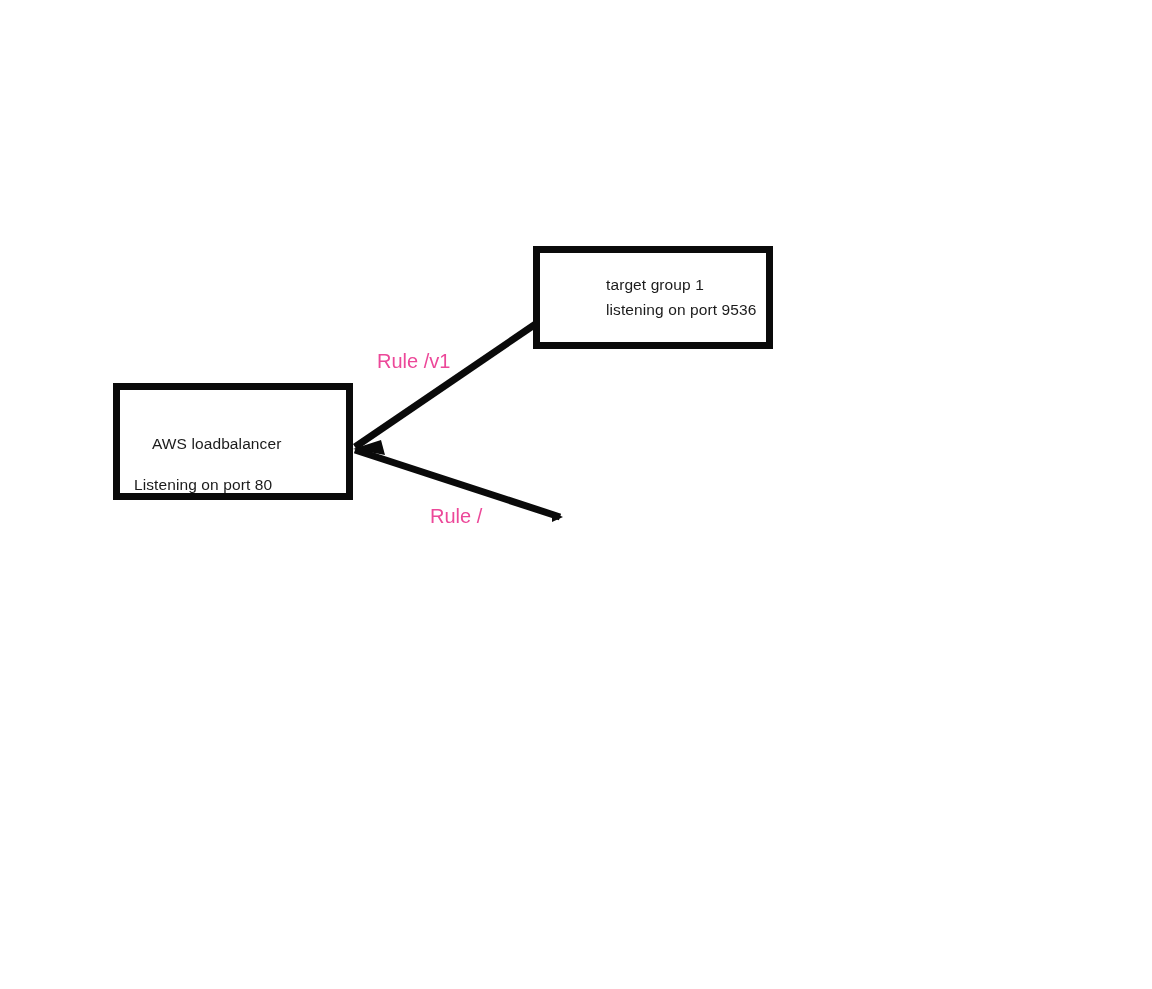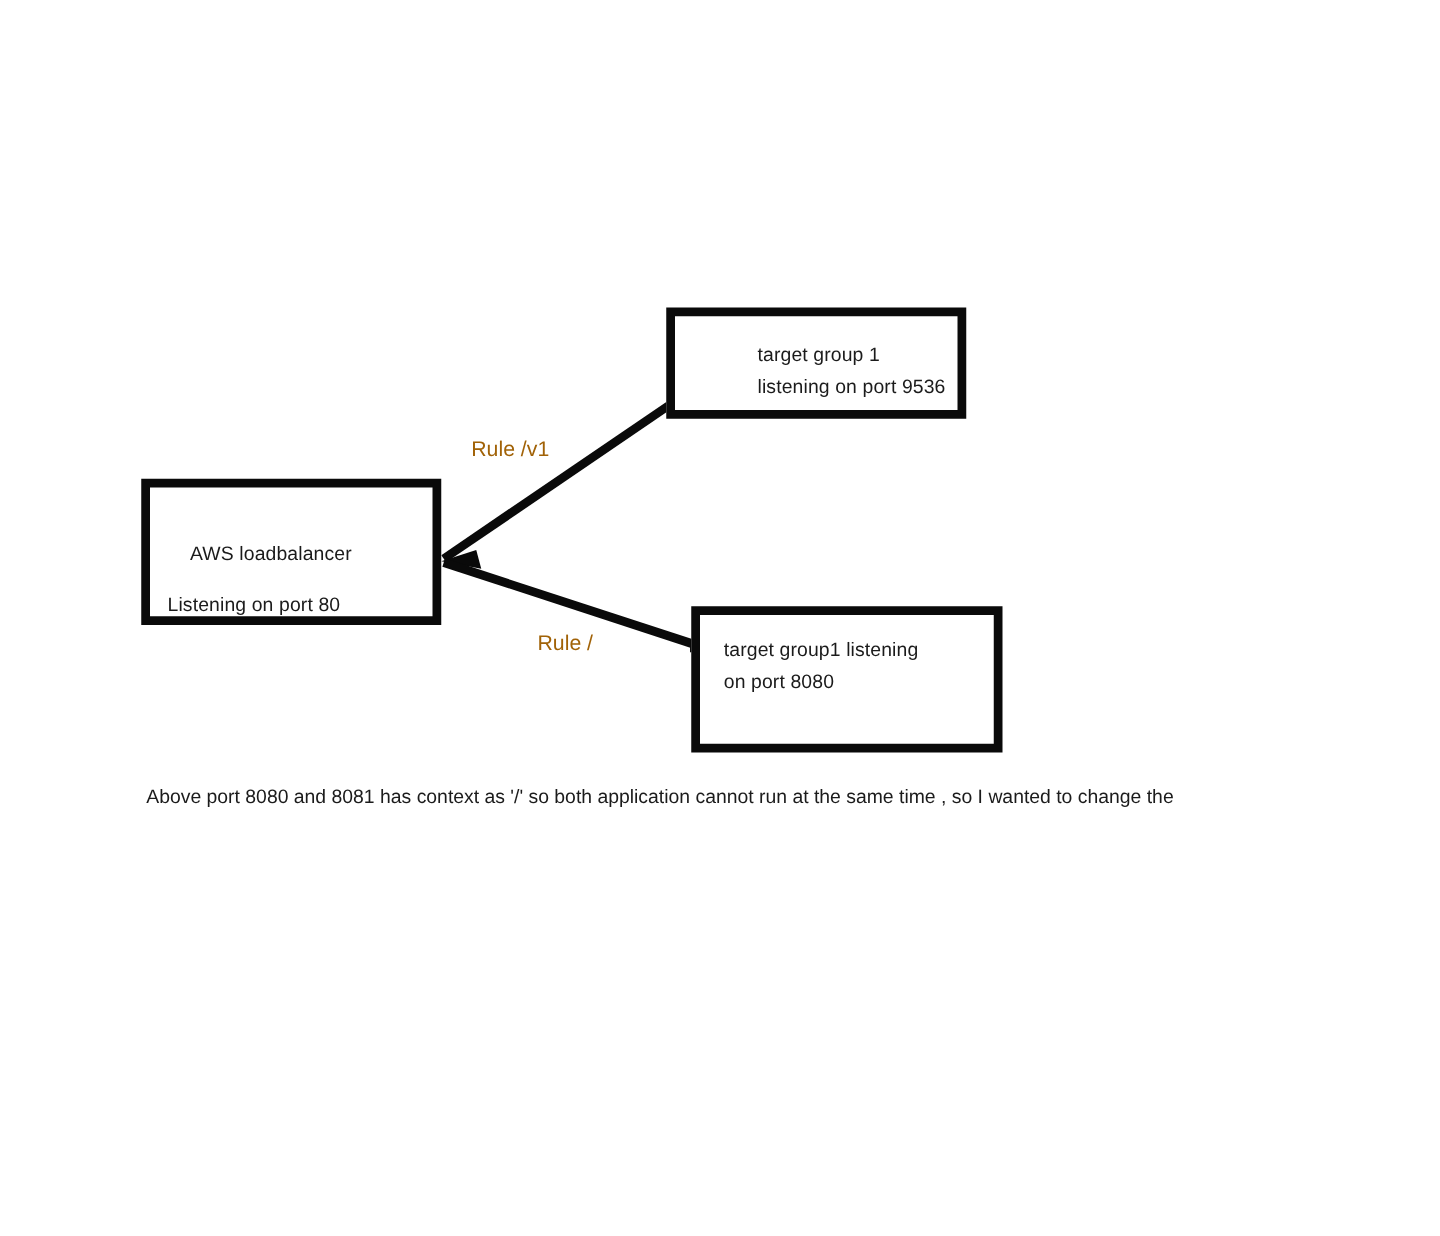--- a/index.html
+++ b/index.html
@@ -67,21 +67,21 @@
   #lb-line2 {
     left: 14px;
     top: 87px;
   }
 
   
   #tg1-box {
     left: 533px;
     top: 246px;
     width: 240px;
-    height: 89px;
+    height: 103px;
   }
   #tg1-line1 {
     left: 66px;
     top: 24px;
   }
   #tg1-line2 {
     left: 66px;
     top: 49px;
   }
 
@@ -97,24 +97,24 @@
     top: 21px;
   }
   #tg2-line2 {
     left: 19px;
     top: 46px;
   }
 
   
   .edge-label {
     position: absolute;
-    font-size: 17px;
+    font-size: 20px;
     line-height: 1;
     white-space: nowrap;
-    color: #a16207;
+    color: #ec4899;
     z-index: 3;
   }
   #label-rule-v1 {
     left: 377px;
     top: 351px;
   }
   #label-rule-root {
     left: 390px;
     top: 506px;
     margin-left: 40px;
@@ -159,25 +159,20 @@
   <div class="node-box" id="lb-box">
     <span class="node-text" id="lb-line1">AWS loadbalancer</span>
     <span class="node-text" id="lb-line2">Listening on port 80</span>
   </div>
 
   <div class="node-box" id="tg1-box">
     <span class="node-text" id="tg1-line1">target group 1</span>
     <span class="node-text" id="tg1-line2">listening on port 9536</span>
   </div>
 
-  <div class="node-box" id="tg2-box">
-    <span class="node-text" id="tg2-line1">target group1 listening</span>
-    <span class="node-text" id="tg2-line2">on port 8080</span>
-  </div>
 
   <span class="edge-label" id="label-rule-v1">Rule /v1</span>
   <span class="edge-label" id="label-rule-root">Rule /</span>
 
   <div id="caption">
-    <span class="cap-line">Above port 8080 and 8081 has context as '/' so both application cannot run at the same time , so I wanted to change the</span>
   </div>
 
 </div>
 
 </body></html>

